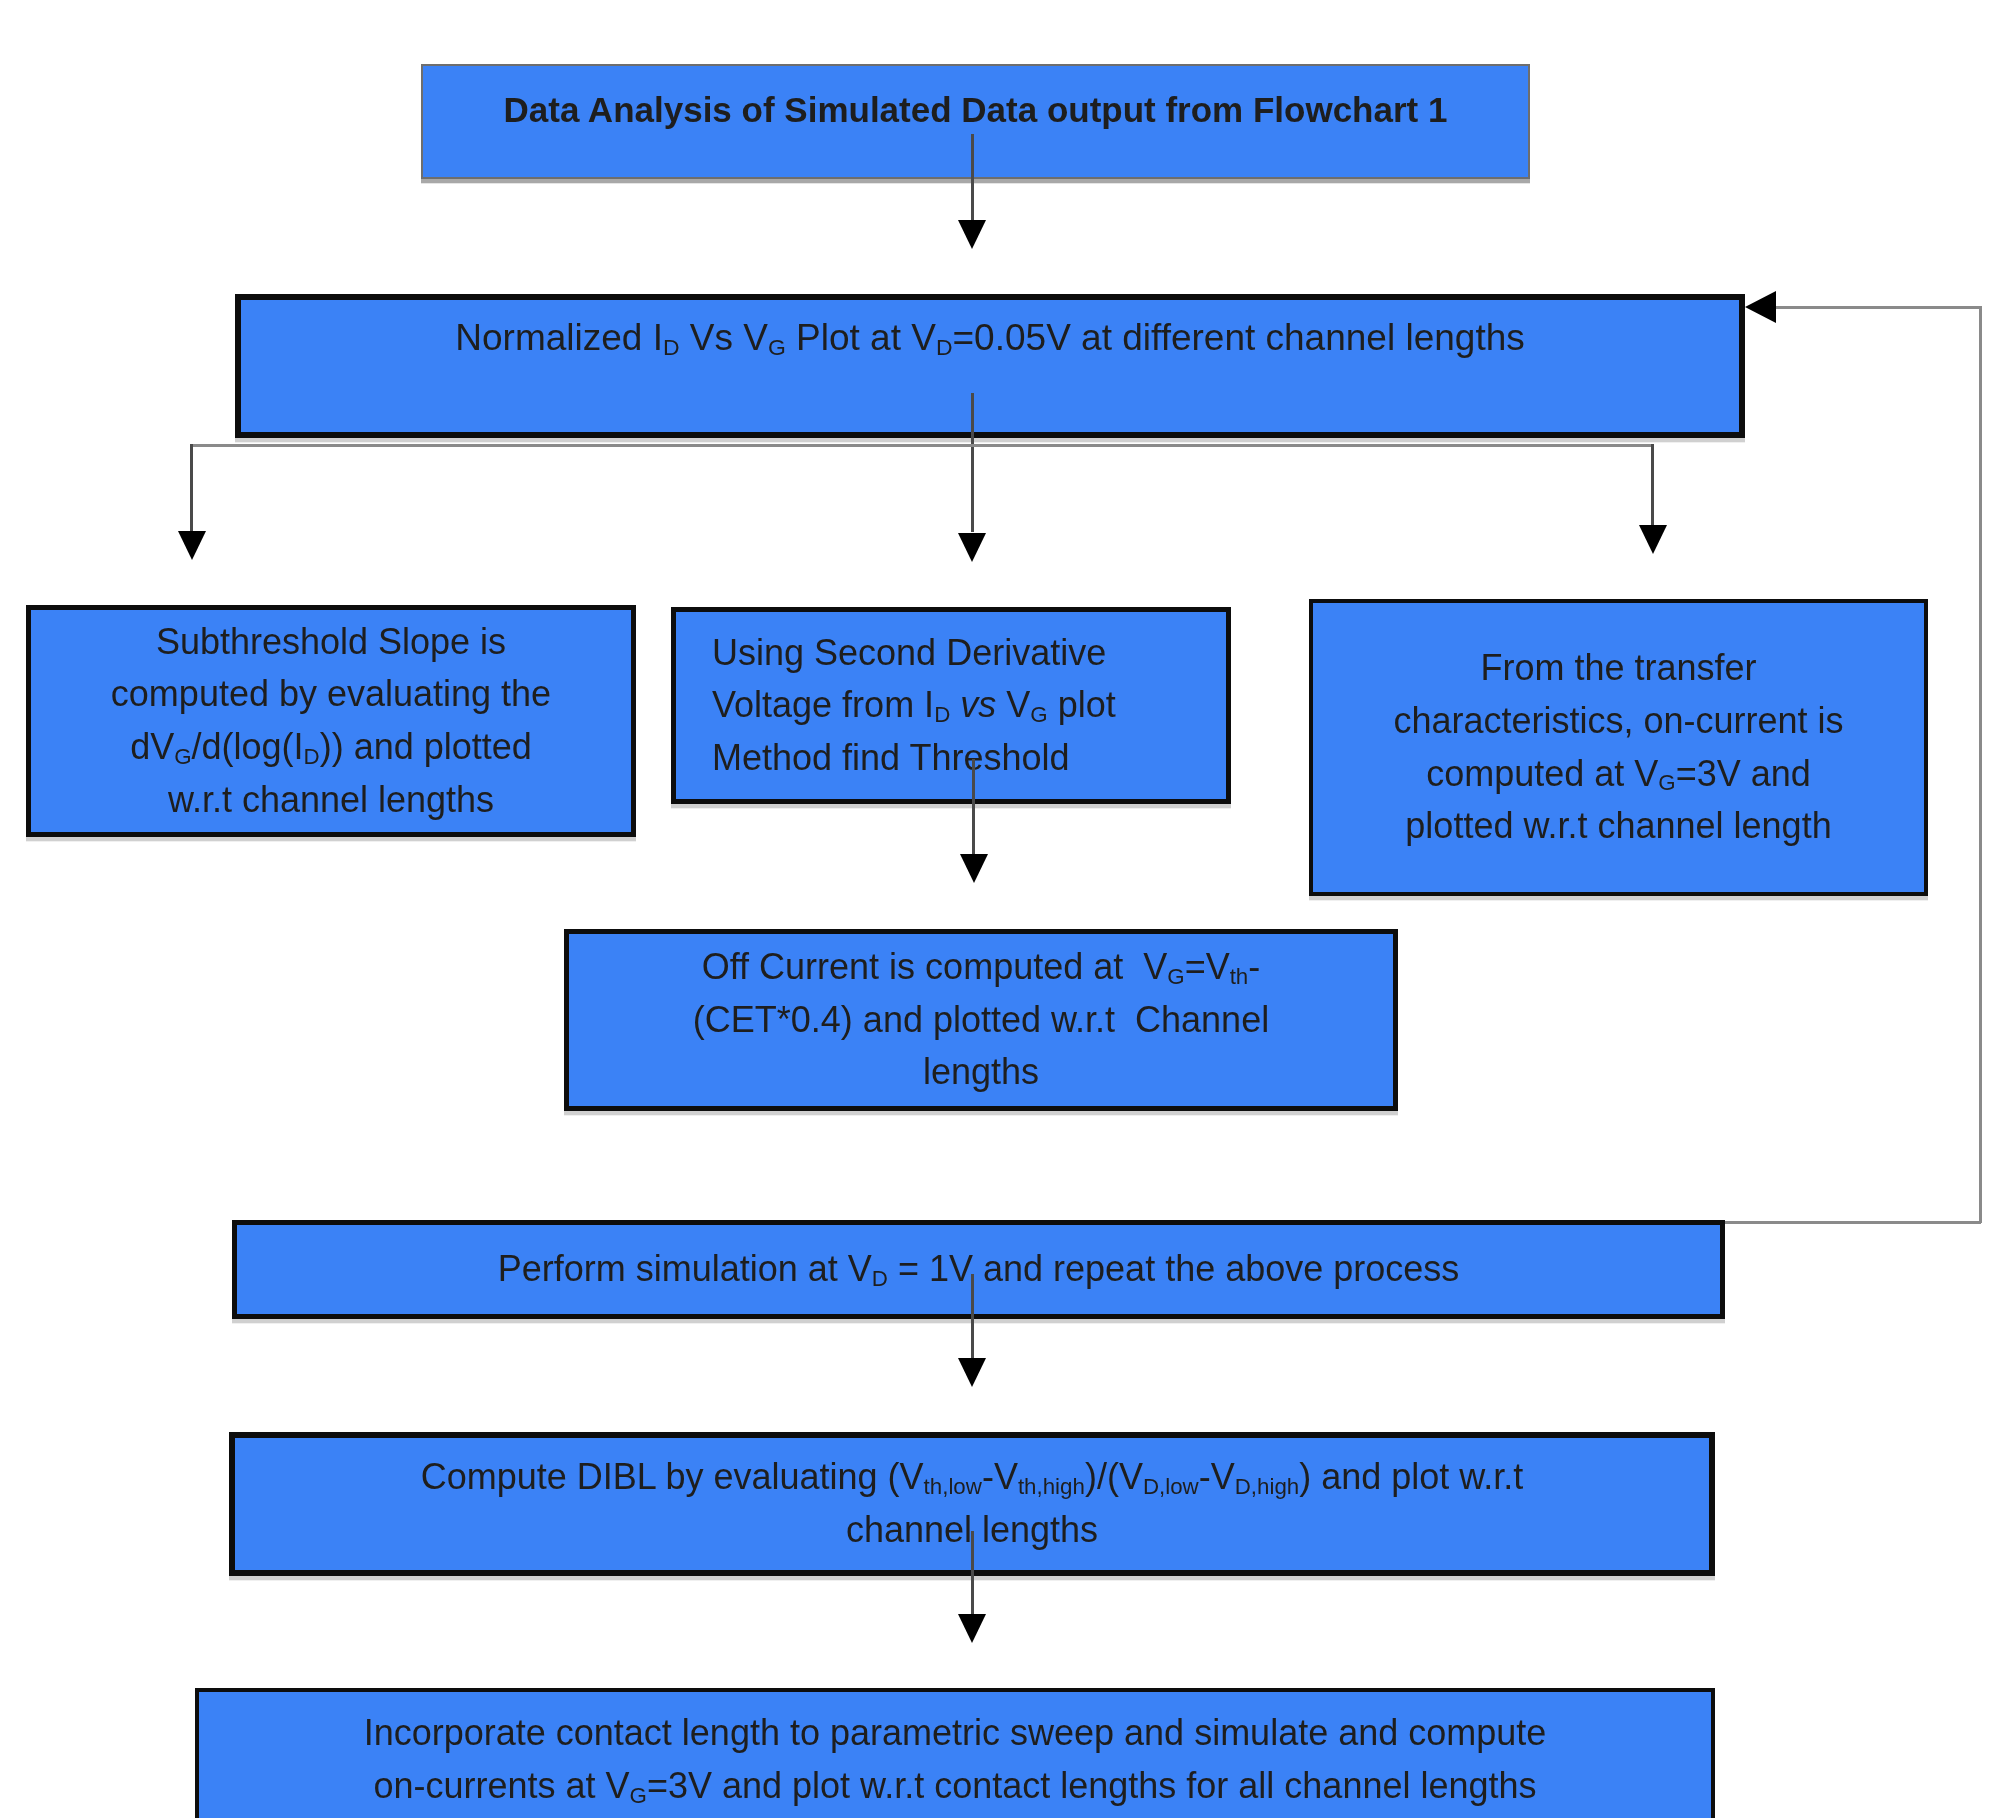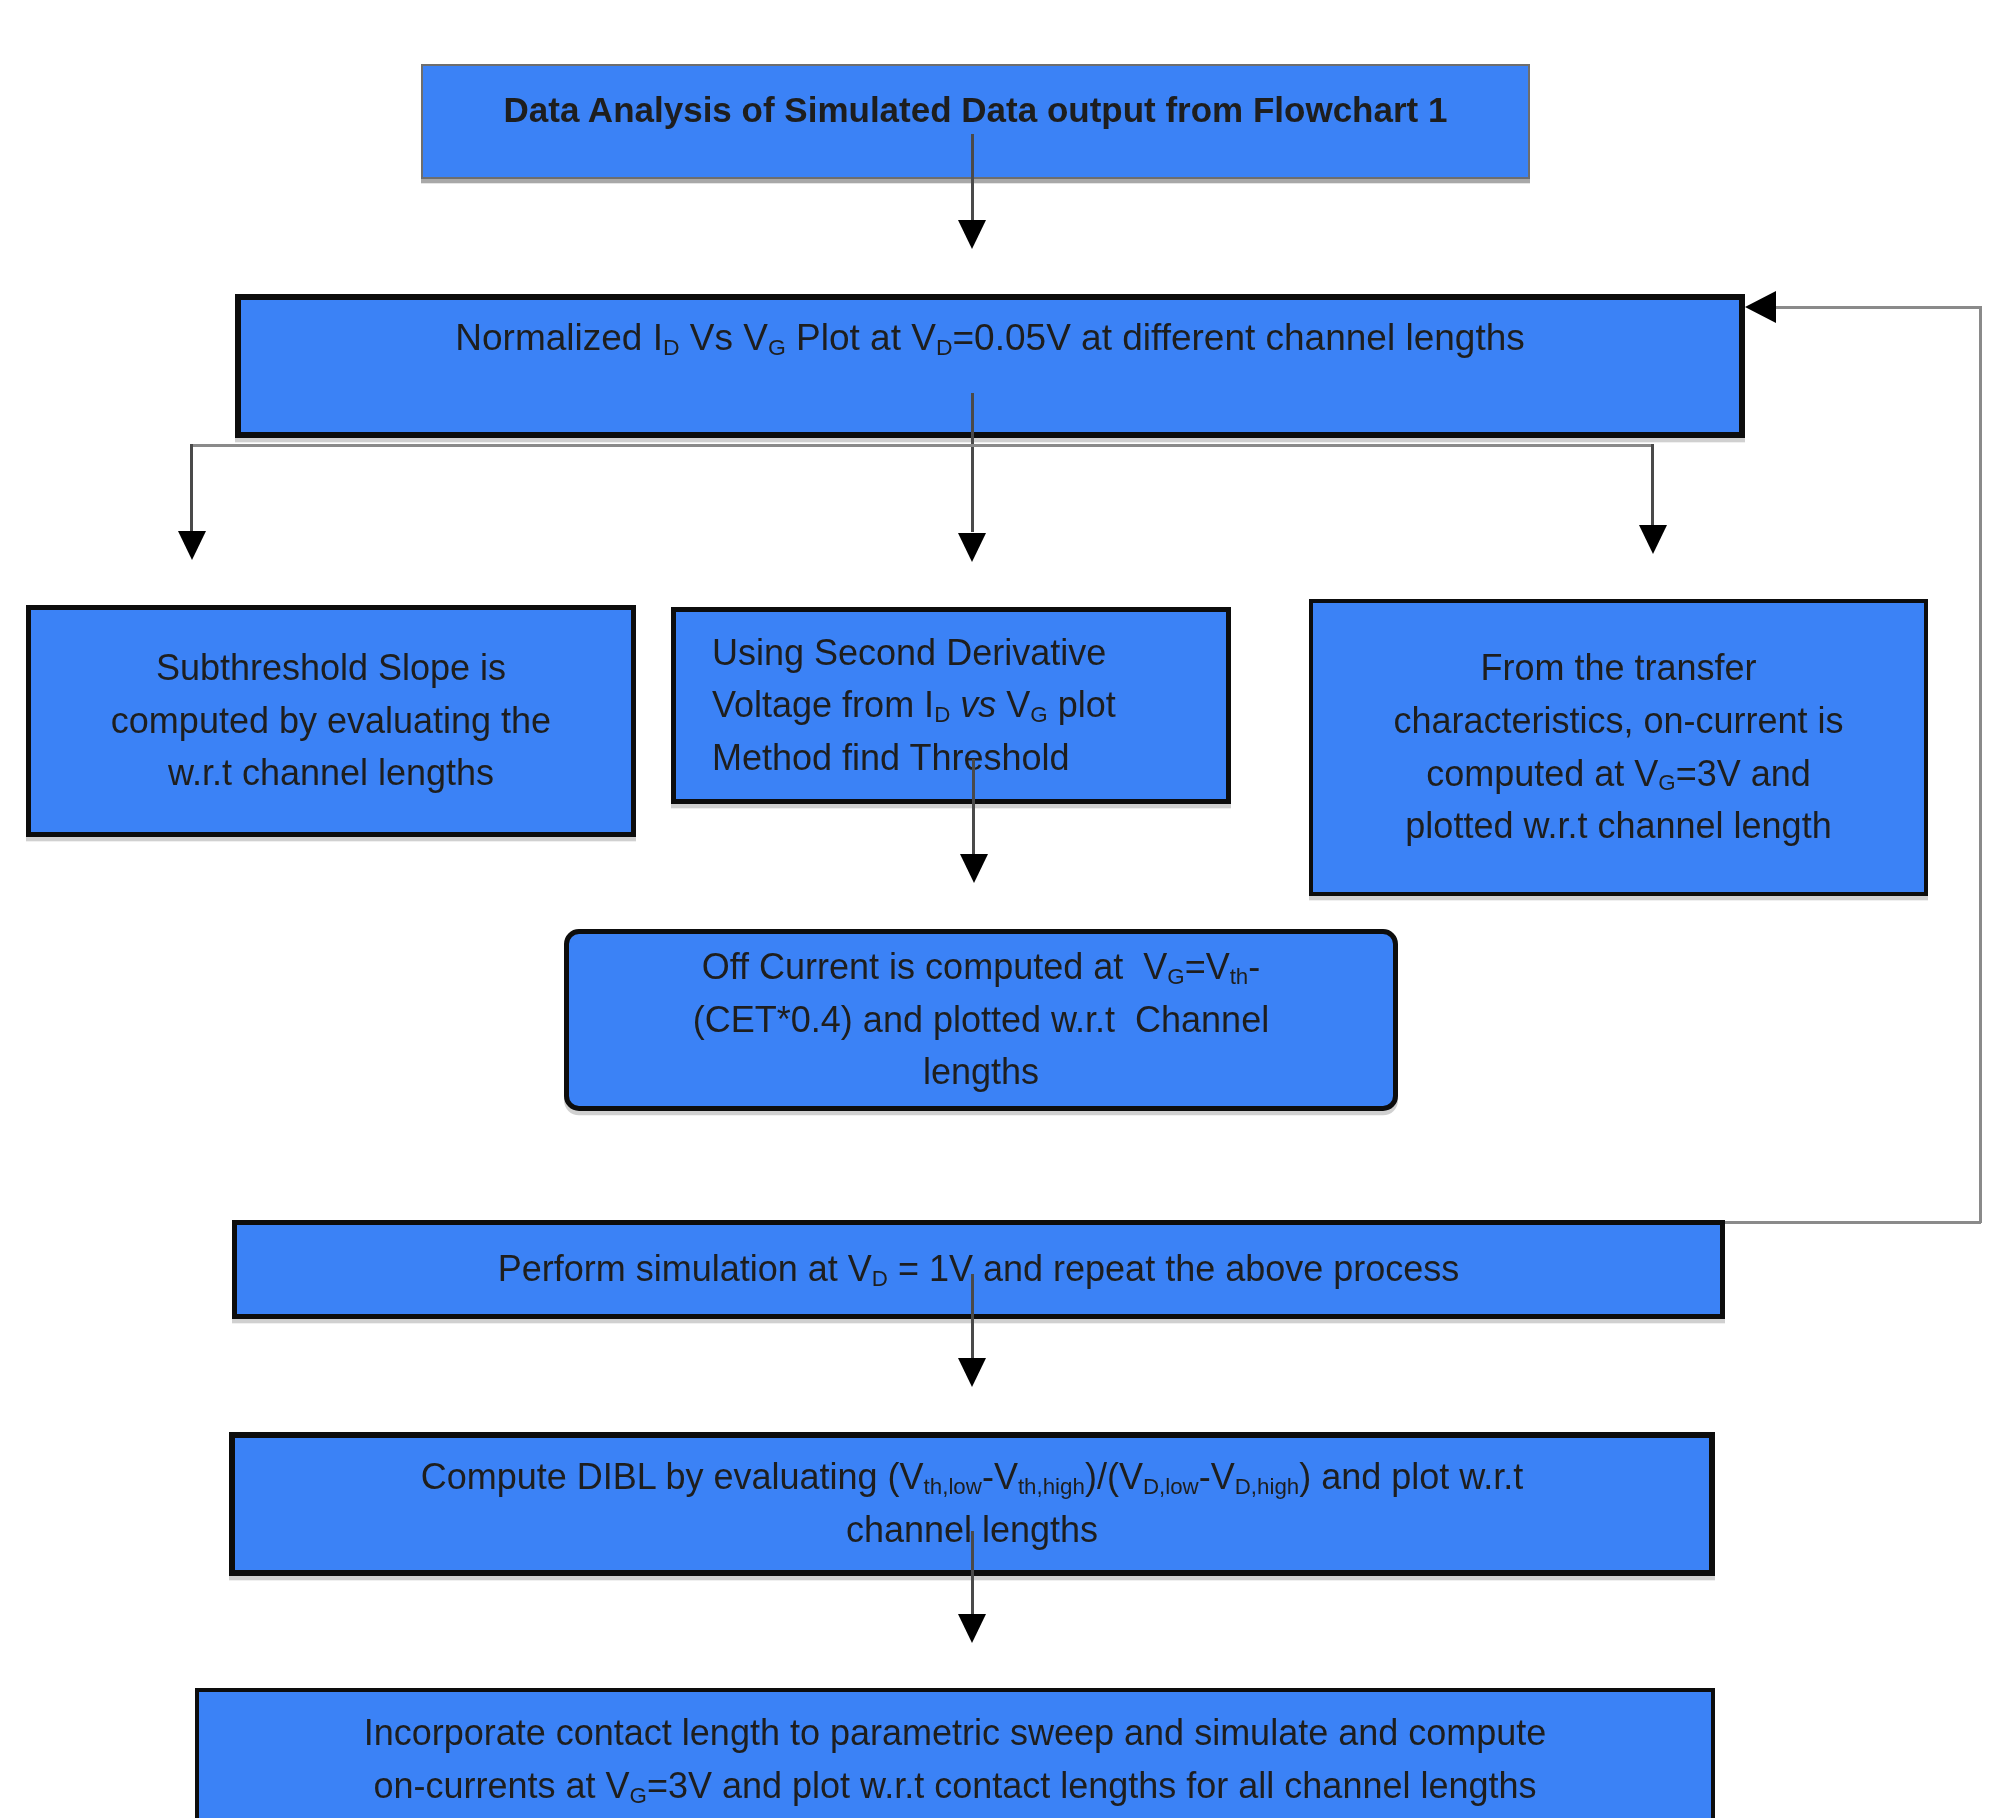--- a/index.html
+++ b/index.html
@@ -72,40 +72,41 @@
   <div class="hline gray" style="left:191px;top:444px;width:1463px;height:2.6px;"></div>
   <div class="vline" style="left:190px;top:444px;width:2.6px;height:88px;"></div>
   <div class="arrow-down" style="left:178px;top:531px;"></div>
   <div class="arrow-down" style="left:958px;top:533px;"></div>
   <div class="vline" style="left:1651px;top:444px;width:2.6px;height:82px;"></div>
   <div class="arrow-down" style="left:1639px;top:525px;"></div>
 
   <div class="box" style="left:26px;top:560px;width:610px;height:232px;">
       <div class="tline"><span>Subthreshold Slope is</span></div>
       <div class="tline"><span>computed by evaluating the</span></div>
+      <div class="tline"><span>dV</span><span class="sub">G</span><span>/d(log(I</span><span class="sub">D</span><span>)) and plotted</span></div>
       <div class="tline"><span>w.r.t channel lengths</span></div>
     </div>
 
   <div class="box left-text" style="left:671px;top:562px;width:560px;height:197px;">
       <div class="tline"><span>Using Second Derivative</span></div>
       <div class="tline"><span>Voltage from I</span><span class="sub">D</span><span> </span><span class="ital">vs</span><span> V</span><span class="sub">G</span><span> plot</span></div>
       <div class="tline"><span>Method find Threshold</span></div>
     </div>
 
   <div class="box b5" style="left:1309px;top:554px;width:619px;height:297px;">
       <div class="tline"><span>From the transfer</span></div>
       <div class="tline"><span>characteristics, on-current is</span></div>
       <div class="tline"><span>computed at V</span><span class="sub">G</span><span>=3V and</span></div>
       <div class="tline"><span>plotted w.r.t channel length</span></div>
     </div>
 
   <div class="vline" style="left:972px;top:759px;width:2.6px;height:97px;"></div>
   <div class="arrow-down" style="left:960px;top:854px;"></div>
 
-  <div class="box" style="left:564px;top:884px;width:834px;height:182px;border-radius:15px;">
+  <div class="box" style="left:564px;top:884px;width:834px;height:182px;">
       <div class="tline"><span>Off Current is computed at  V</span><span class="sub">G</span><span>=V</span><span class="sub">th</span><span>-</span></div>
       <div class="tline"><span>(CET*0.4) and plotted w.r.t  Channel</span></div>
       <div class="tline"><span>lengths</span></div>
     </div>
 
   <div class="box" style="left:232px;top:1175px;width:1493px;height:99px;">
       <div class="tline"><span>Perform simulation at V</span><span class="sub">D</span><span> = 1V and repeat the above process</span></div>
     </div>
 
   <div class="hline gray" style="left:1725px;top:1221px;width:256px;height:2.6px;"></div>

